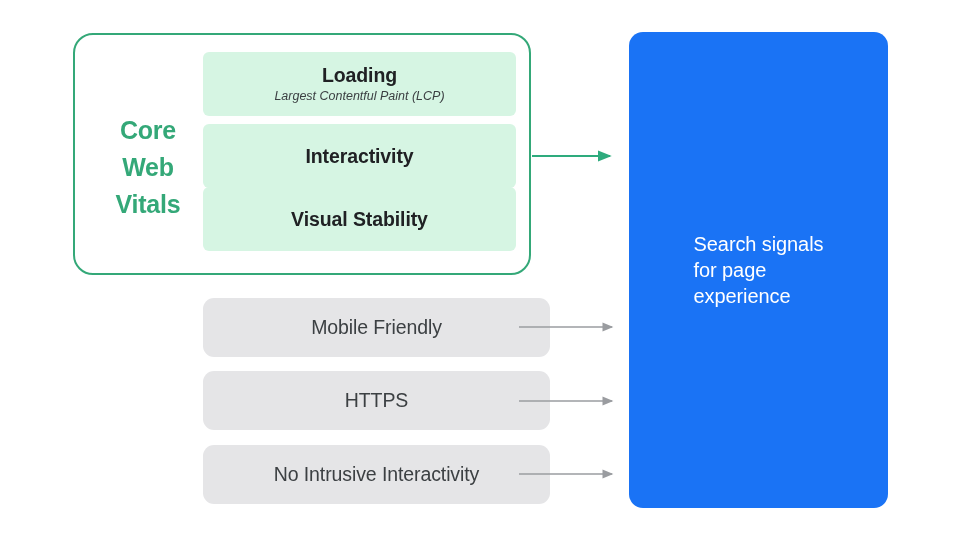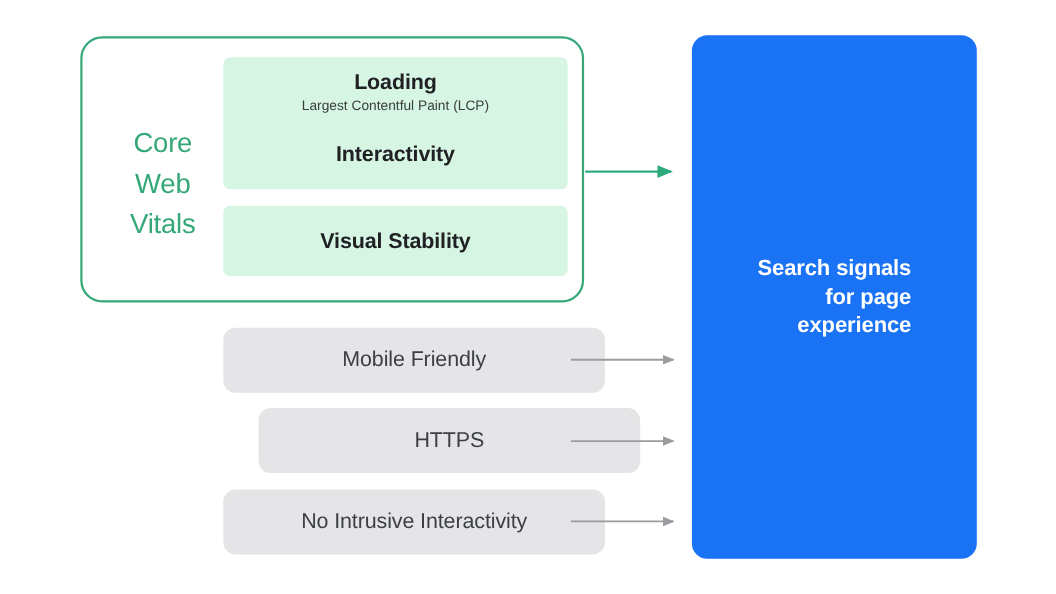--- a/index.html
+++ b/index.html
@@ -34,72 +34,73 @@
   }
 
   .cwv-label {
     position: absolute;
     left: 100px;
     top: 112px;
     width: 96px;
     text-align: center;
     color: #34a878;
     font-size: 25px;
-    font-weight: 400;
+    font-weight: 700;
     line-height: 37px;
     letter-spacing: -0.2px;
   }
 
   
   .vital-card {
     position: absolute;
     left: 203px;
     width: 313px;
     height: 64px;
     background: #d6f5e3;
     border-radius: 6px;
     box-sizing: border-box;
     display: flex;
     flex-direction: column;
     align-items: center;
     justify-content: center;
   }
   .vital-card.v0 { top: 52px; }
-  .vital-card.v1 { top: 108px; }
+  .vital-card.v1 { top: 124px; }
   .vital-card.v2 { top: 187px; }
 
   .vital-title {
     color: #202124;
     font-size: 19.5px;
     font-weight: 700;
     letter-spacing: -0.1px;
     line-height: 23px;
   }
   .vital-sub {
     color: #3c4043;
     font-size: 12.5px;
     font-weight: 400;
     line-height: 17px;
     margin-top: 1px;
+    font-style: italic;
   }
 
   
   .signal-card {
     position: absolute;
     left: 203px;
     width: 347px;
     height: 59px;
     background: #e5e5e7;
     border-radius: 11px;
     display: flex;
     align-items: center;
     justify-content: center;
   }
   .signal-card.s0 { top: 298px; }
-  .signal-card.s1 { top: 371px; margin-left: 32px; }
+  .signal-card.s1 { top: 371px; }
   .signal-card.s2 { top: 445px; }
 
   .signal-label {
     color: #3c4043;
     font-size: 19.5px;
     font-weight: 400;
     letter-spacing: -0.1px;
   }
 
   
@@ -111,23 +112,23 @@
     height: 476px;
     background: #1a73f5;
     border-radius: 14px;
     display: flex;
     align-items: center;
     justify-content: center;
   }
   .search-panel-text {
     color: #ffffff;
     font-size: 20px;
-    font-weight: 700;
+    font-weight: 400;
     line-height: 26px;
-    text-align: right;
+    text-align: left;
     letter-spacing: -0.1px;
     white-space: pre-line;
   }
 
   
   .connector {
     position: absolute;
     left: 0;
     top: 0;
     width: 960px;

